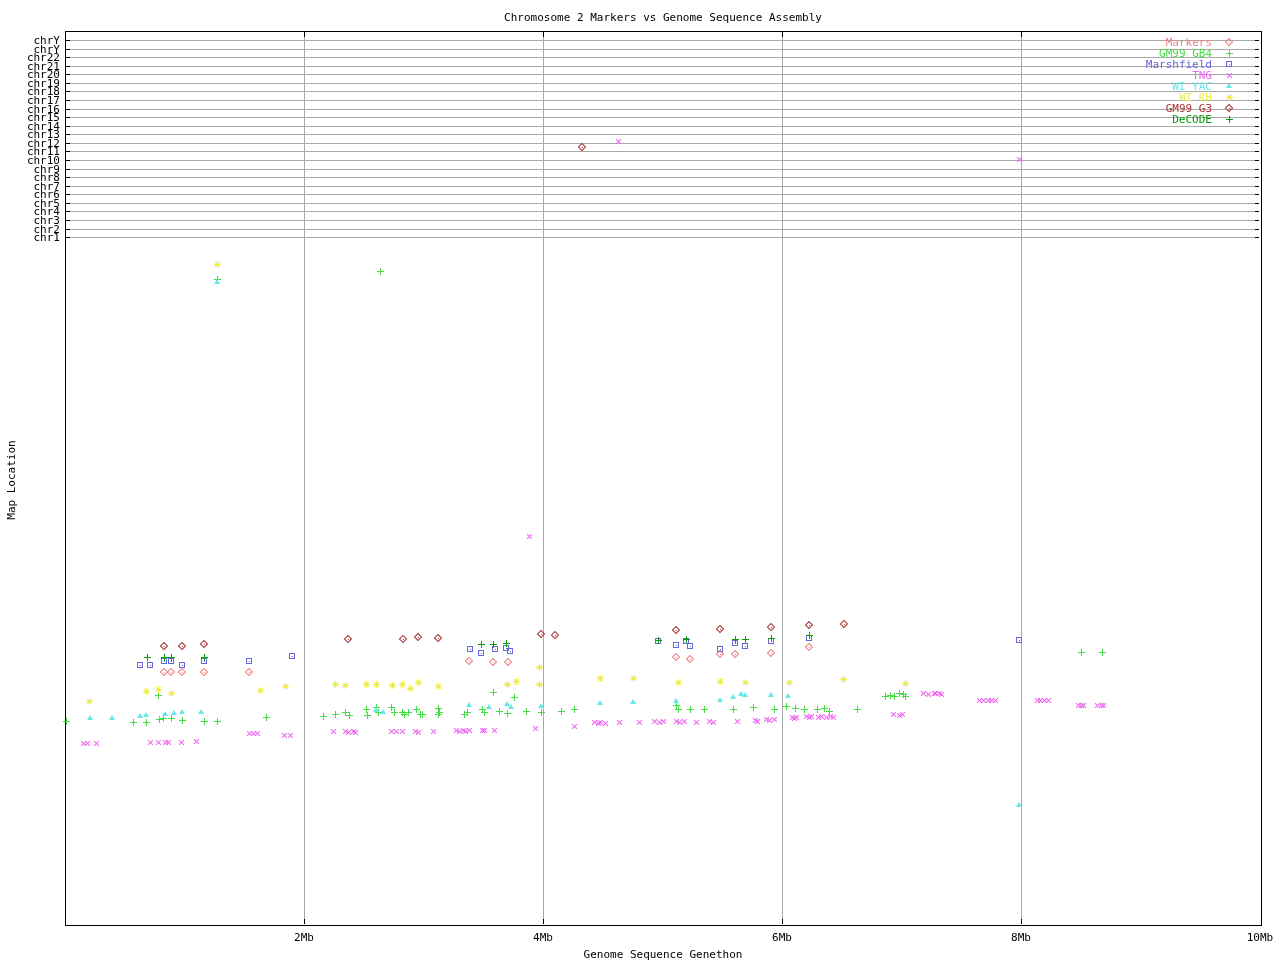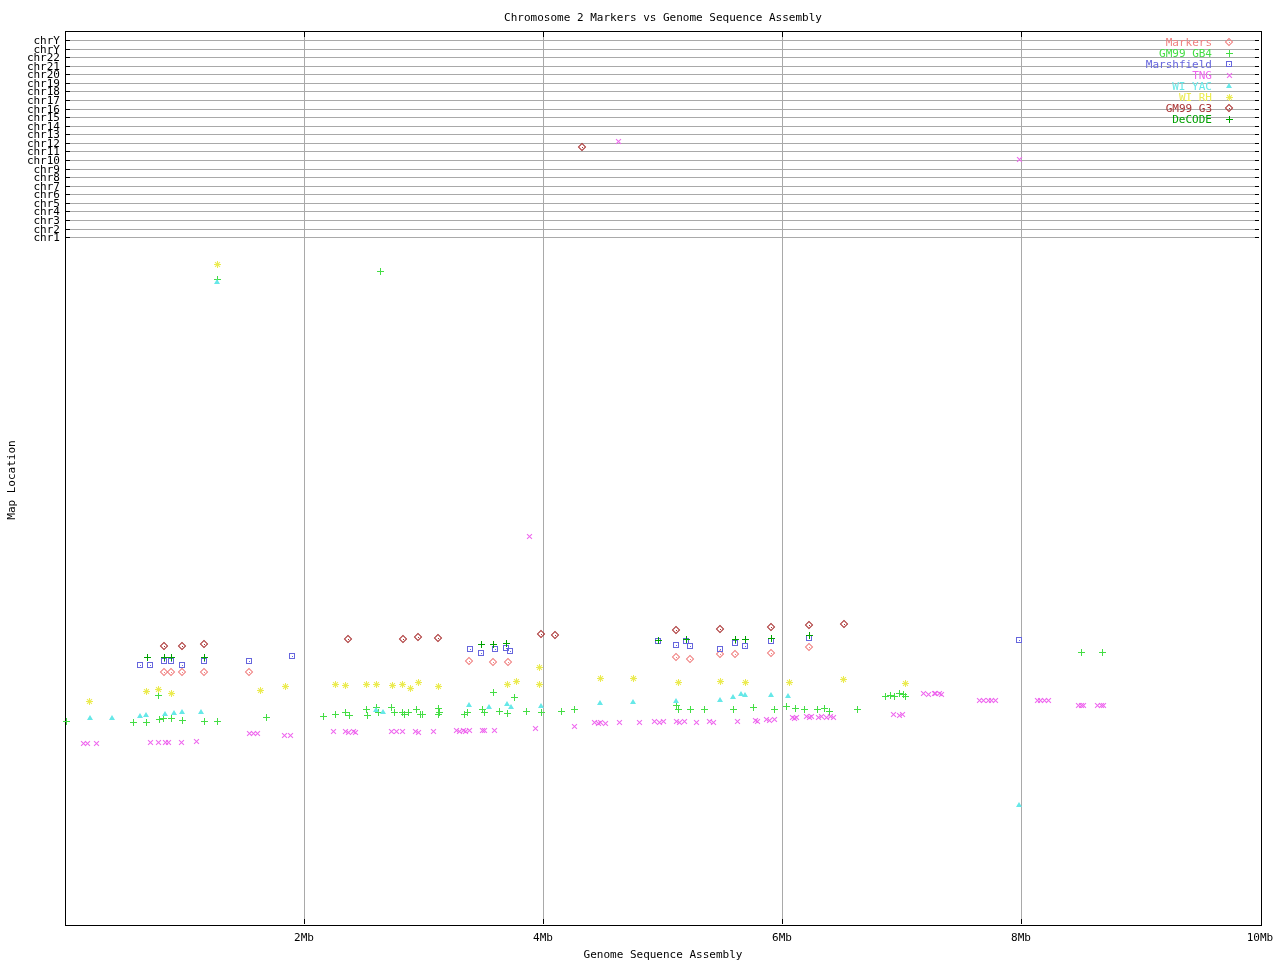--- a/index.html
+++ b/index.html
@@ -1292,21 +1292,21 @@
       <span class="pt" style="left: 771px; top: 638px;">
         <i class="bh" style="background: rgb(0, 160, 0);"></i>
         <i class="bv" style="background: rgb(0, 160, 0);"></i>
       </span>
       <span class="pt" style="left: 809px; top: 635px;">
         <i class="bh" style="background: rgb(0, 160, 0);"></i>
         <i class="bv" style="background: rgb(0, 160, 0);"></i>
       </span>
     </div>
 
-  <div class="title" style="left:663px;top:948px;">Genome Sequence Assembly</div>
+  <div class="title" style="left:663px;top:948px;">Genome Sequence Genethon</div>
 
   <div id="legend">
       <div class="legend-label" style="left: 1212px; top: 37px; color: rgb(240, 128, 128);">Markers</div>
       <span class="pt" style="left: 1229px; top: 42px;">
         <i class="dm" style="border-color: rgb(240, 128, 128);"></i>
         <i class="ct" style="background: rgb(240, 128, 128);"></i>
       </span>
       <div class="legend-label" style="left: 1212px; top: 48px; color: rgb(68, 221, 68);">GM99 GB4</div>
       <span class="pt" style="left: 1229px; top: 53px;">
         <i class="bh" style="background: rgb(68, 221, 68);"></i>

